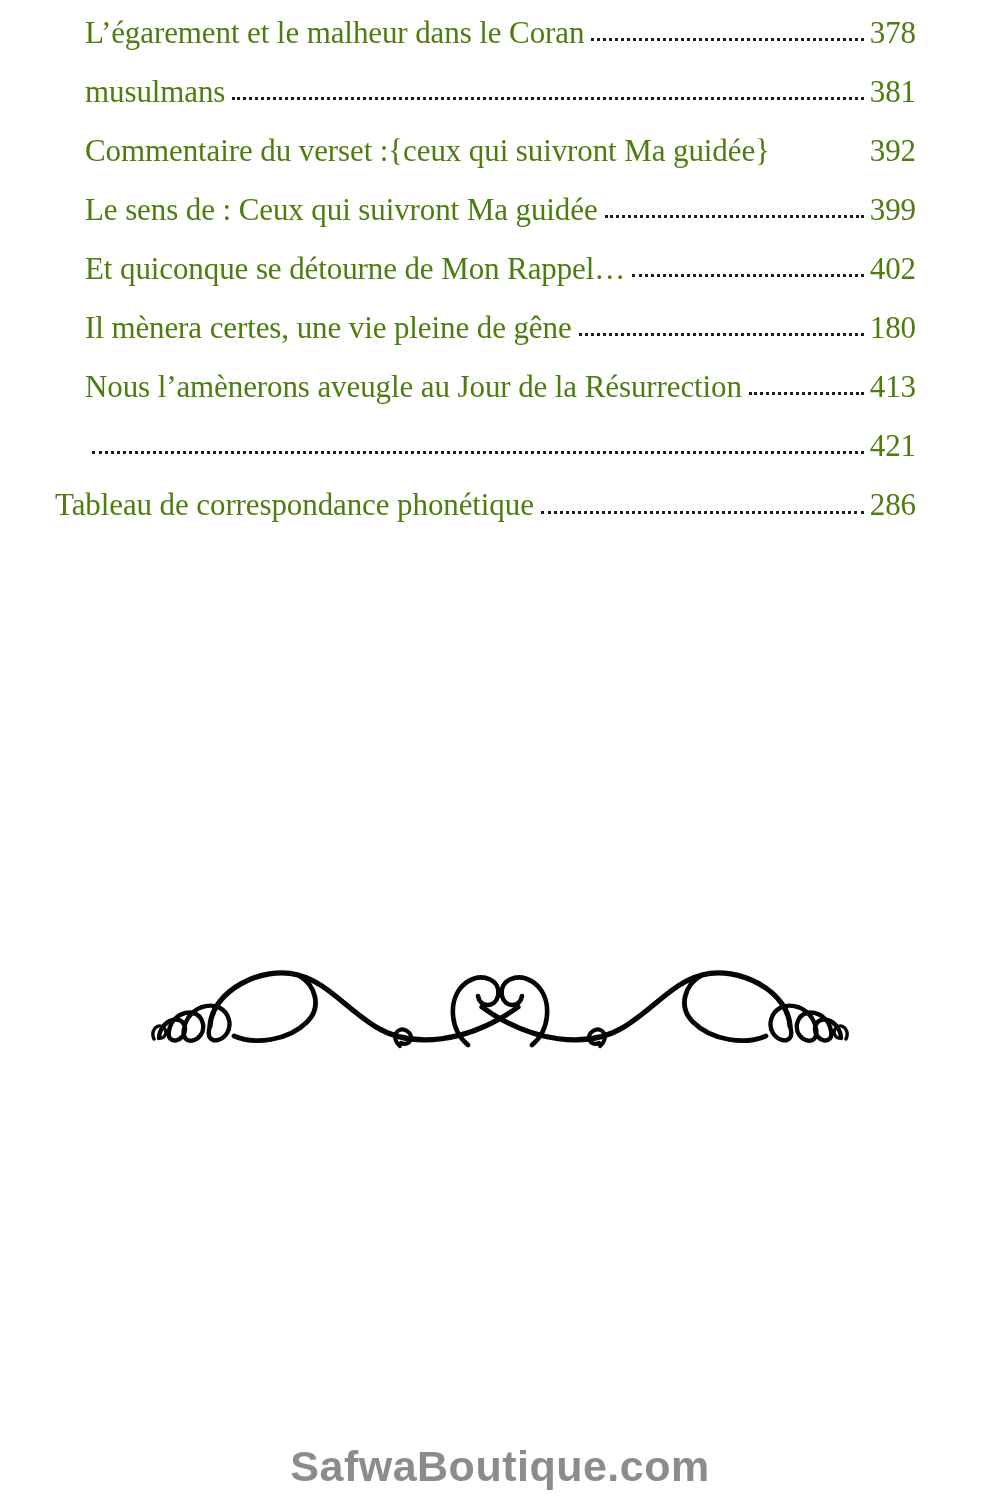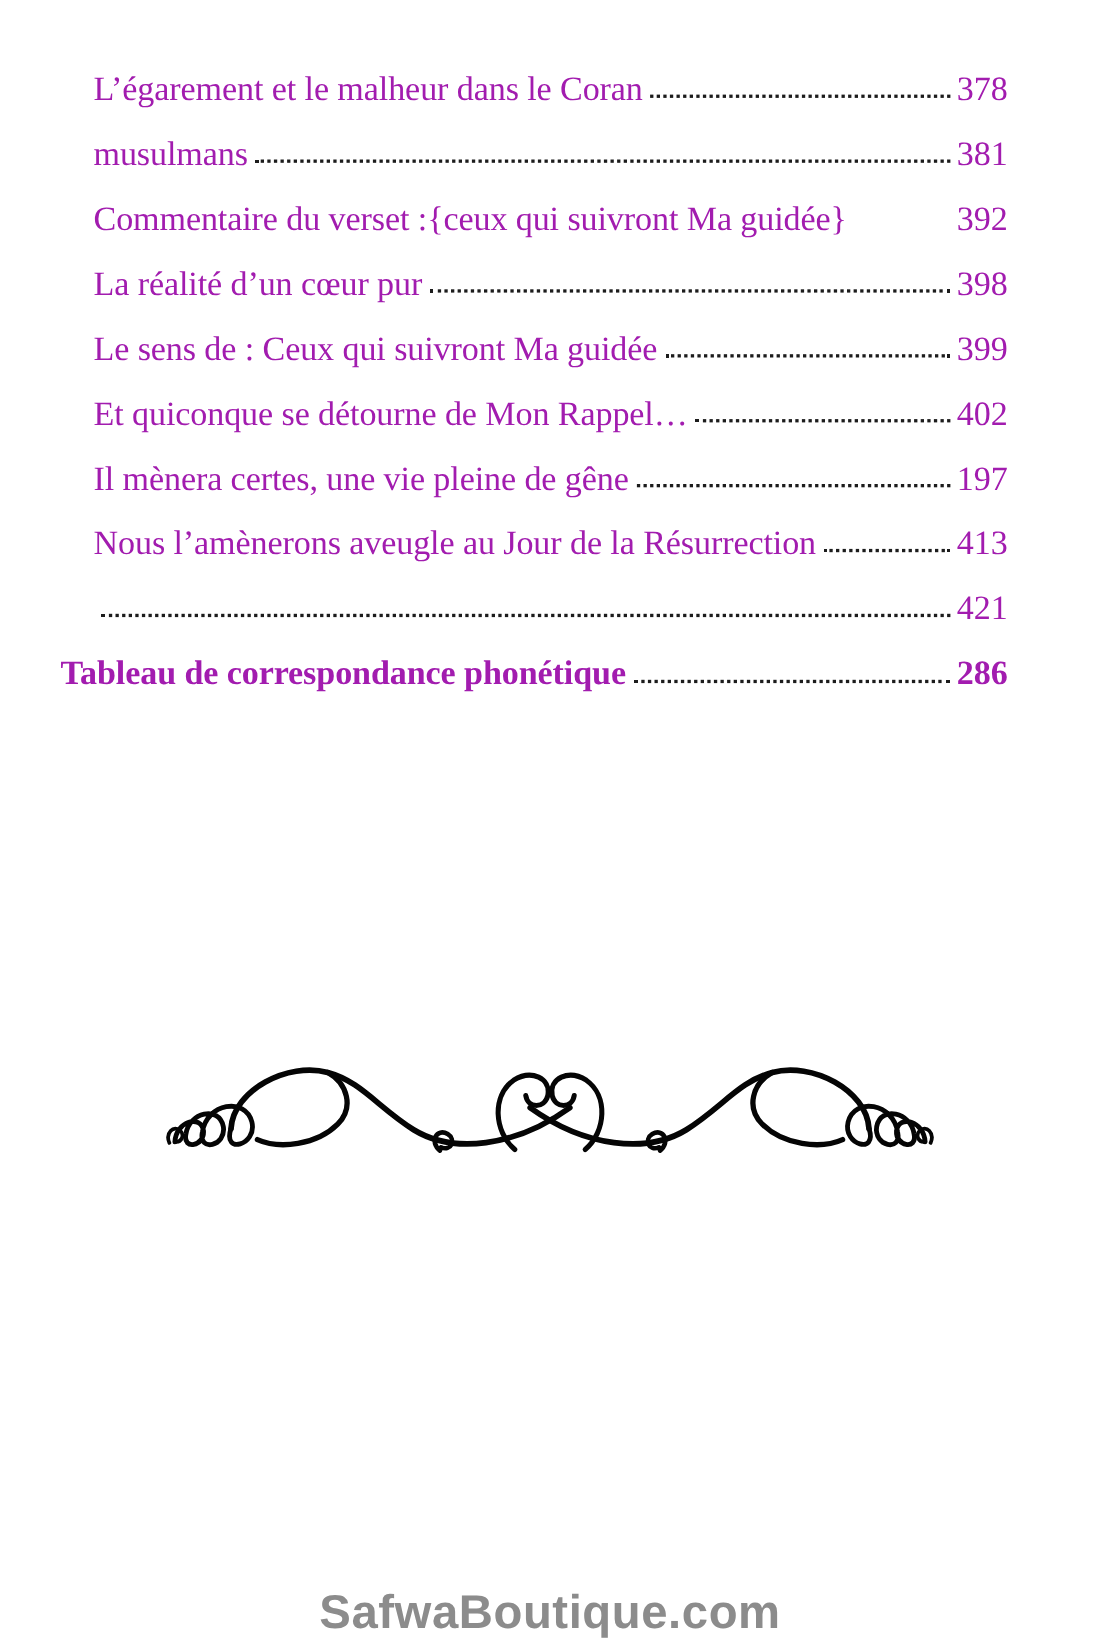--- a/index.html
+++ b/index.html
@@ -14,31 +14,30 @@
     background: #ffffff;
     overflow: hidden;
     font-family: "Liberation Serif", serif;
   }
   
   .toc {
     position: absolute;
     top: 16px;
     left: 55px;
     right: 84px;
-    color: #a21caf;
-    margin-top: 48px;
+    color: #4d7c0f;
   }
   .toc-entry {
     font-size: 31px;
     line-height: 33px;
     margin-bottom: 26px;
     letter-spacing: -0.1px;
   }
   .toc-entry.indent { padding-left: 30px; }
-  .toc-entry.bold { font-weight: 700; }
+  .toc-entry.bold { font-weight: 400; }
   .toc-line {
     display: flex;
     align-items: flex-end;
   }
   .toc-line.wrap-first { margin-bottom: 15px; }
   .toc-title { white-space: nowrap; }
   .toc-leader {
     flex: 1 1 auto;
     min-width: 0;
     height: 0;
@@ -95,28 +94,20 @@
 
     <div class="toc-entry indent">
 
       <div class="toc-line main-line">
         <span class="toc-title last-title">Commentaire du verset :{ceux qui suivront Ma guidée}</span>
         <span class="toc-leader hidden-leader"></span>
         <span class="toc-page">392</span>
       </div>
     </div>
 
-    <div class="toc-entry indent">
-
-      <div class="toc-line main-line">
-        <span class="toc-title last-title">La réalité d’un cœur pur</span>
-        <span class="toc-leader"></span>
-        <span class="toc-page">398</span>
-      </div>
-    </div>
 
     <div class="toc-entry indent">
 
       <div class="toc-line main-line">
         <span class="toc-title last-title">Le sens de : Ceux qui suivront Ma guidée</span>
         <span class="toc-leader"></span>
         <span class="toc-page">399</span>
       </div>
     </div>
 
@@ -127,21 +118,21 @@
         <span class="toc-leader"></span>
         <span class="toc-page">402</span>
       </div>
     </div>
 
     <div class="toc-entry indent">
 
       <div class="toc-line main-line">
         <span class="toc-title last-title">Il mènera certes, une vie pleine de gêne</span>
         <span class="toc-leader"></span>
-        <span class="toc-page">197</span>
+        <span class="toc-page">180</span>
       </div>
     </div>
 
     <div class="toc-entry indent">
 
       <div class="toc-line main-line">
         <span class="toc-title last-title">Nous l’amènerons aveugle au Jour de la Résurrection</span>
         <span class="toc-leader"></span>
         <span class="toc-page">413</span>
       </div>

